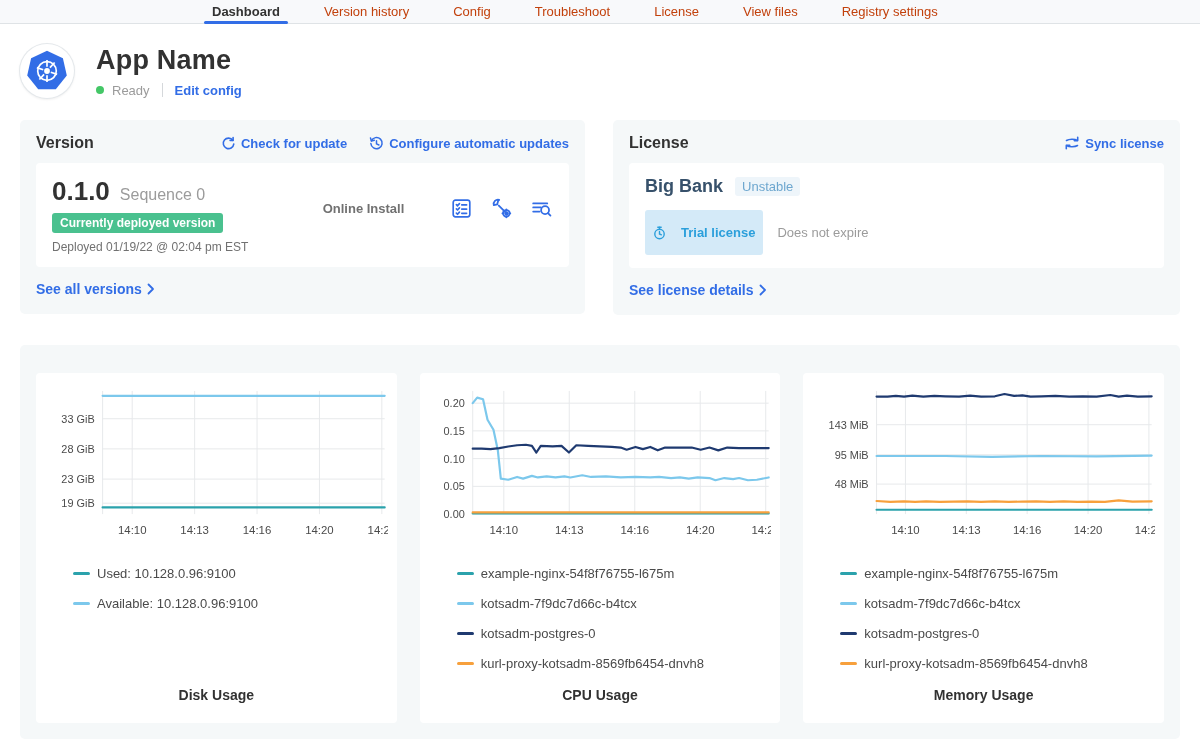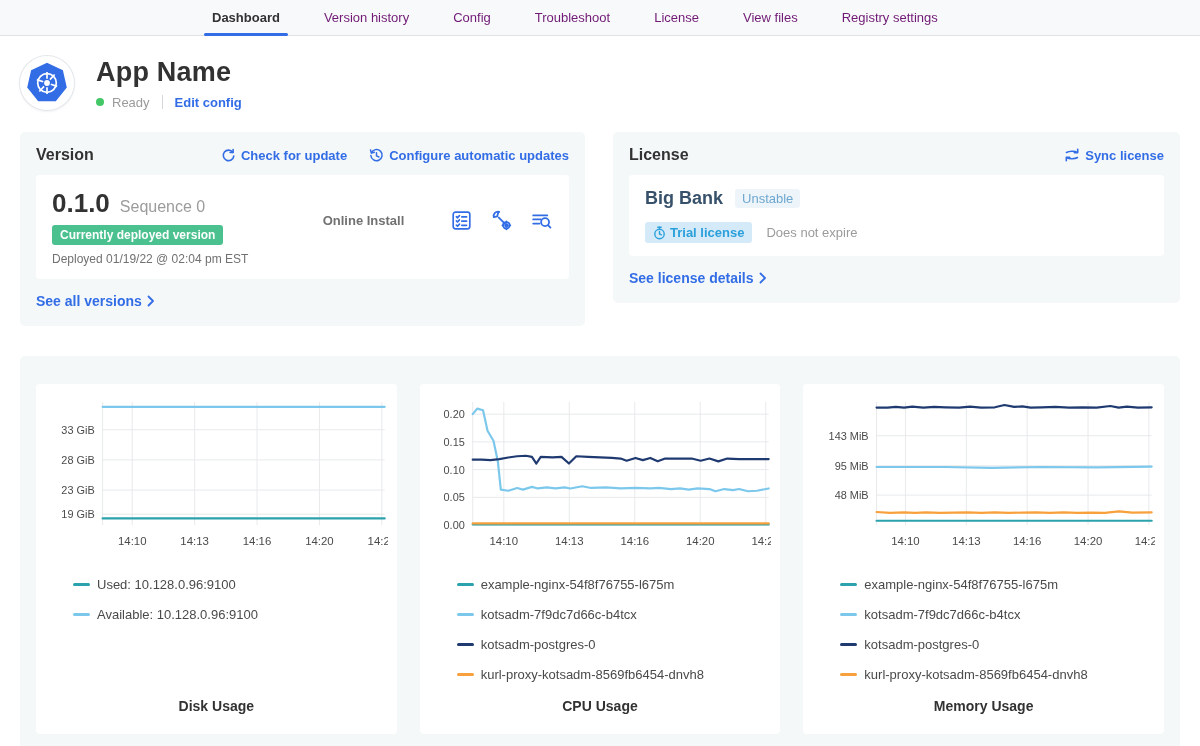--- a/index.html
+++ b/index.html
@@ -1,19 +1,19 @@
 <!DOCTYPE html>
 <html><head>
 <meta charset="utf-8">
 <style>
   * { margin:0; padding:0; box-sizing:border-box; }
   html,body { width:1200px; height:746px; background:#ffffff; font-family:"Liberation Sans","DejaVu Sans",sans-serif; color:#323232; }
   
-  .topnav { height:36px; background:#f8f9fb; border-bottom:1px solid #dfe3e6; display:flex; align-items:stretch; padding-left:190px; }
-  .tab { background:none; border:none; font-family:inherit; font-size:13px; color:#701a75; padding:0 22px; cursor:pointer; position:relative; display:flex; align-items:center; }
+  .topnav { height:24px; background:#f8f9fb; border-bottom:1px solid #dfe3e6; display:flex; align-items:stretch; padding-left:190px; }
+  .tab { background:none; border:none; font-family:inherit; font-size:13px; color:#c2410c; padding:0 22px; cursor:pointer; position:relative; display:flex; align-items:center; }
   .tab.active { color:#323232; font-weight:bold; }
   .tab.active::after { content:""; position:absolute; left:14px; right:14px; bottom:-1px; height:3px; background:#326de6; border-radius:2px; }
   
   .app-header { display:flex; align-items:center; gap:22px; padding:20px 20px 8px 20px; }
   .app-logo { width:54px; height:54px; border-radius:50%; background:#fff; box-shadow:0 0 0 1px #e4e8eb, 0 1px 3px rgba(0,0,0,.12); display:flex; align-items:center; justify-content:center; }
   .app-title-block h1 { font-size:27px; font-weight:bold; letter-spacing:.2px; }
   .app-status-row { display:flex; align-items:center; gap:8px; margin-top:7px; font-size:13px;justify-content:center; }
   .status-dot { width:8px; height:8px; border-radius:50%; background:#44c767; }
   .status-text { color:#9b9b9b; }
   .vdiv { width:1px; height:14px; background:#d5d8db; margin:0 4px; }
@@ -37,21 +37,21 @@
   .deployed-at { font-size:12px; color:#717171; margin-top:7px; }
   .vc-mid { flex:1; text-align:center; font-size:13px; font-weight:bold; color:#717171; align-self:center; margin-top:-14px; }
   .vc-icons { display:flex; gap:17px; align-items:center; margin-top:-14px; }
   .vc-icons .icon-btn { background:none; border:none; cursor:pointer; padding:0; line-height:0; }
   .see-link { margin-top:13px; }
   
   .lic-name-row { display:flex; align-items:center; gap:12px; }
   .lic-name { font-size:18px; font-weight:bold; color:#37516b; }
   .channel-badge { font-size:13px; color:#6ea7cf; background:#eef5fa; padding:2px 7px; border-radius:3px; }
   .lic-info-row { display:flex; align-items:center; gap:14px; margin-top:13px; }
-  .trial-badge { display:inline-flex; align-items:center; gap:4px; background:#d4eaf8; color:#2b9fdb; font-size:13px; font-weight:bold; padding:3px 8px; border-radius:3px; }
+  .trial-badge { display:inline-flex; align-items:center; gap:15px; background:#d4eaf8; color:#2b9fdb; font-size:13px; font-weight:bold; padding:15px 8px; border-radius:3px; }
   .expiry { font-size:13px; color:#9b9b9b; }
   
   .section-monitoring { margin:30px 20px 9px 20px; }
   .charts-row { display:grid; grid-template-columns:1fr 1fr 1fr; gap:23px; margin-top:14px; }
   .chart-card { background:#fff; border-radius:4px; padding:10px 9px 12px 9px; display:flex; flex-direction:column; min-height:338px; }
   .chart-svg { width:100%; height:auto; display:block; }
   .legend { margin:24px 0 0 28px; display:flex; flex-direction:column; gap:15px; }
   .legend-item { display:flex; align-items:center; gap:7px; cursor:pointer; }
   .legend-swatch { width:17px; height:3px; border-radius:2px; flex:0 0 auto; }
   .legend-label { font-size:13px; color:#4a4a4a; }

